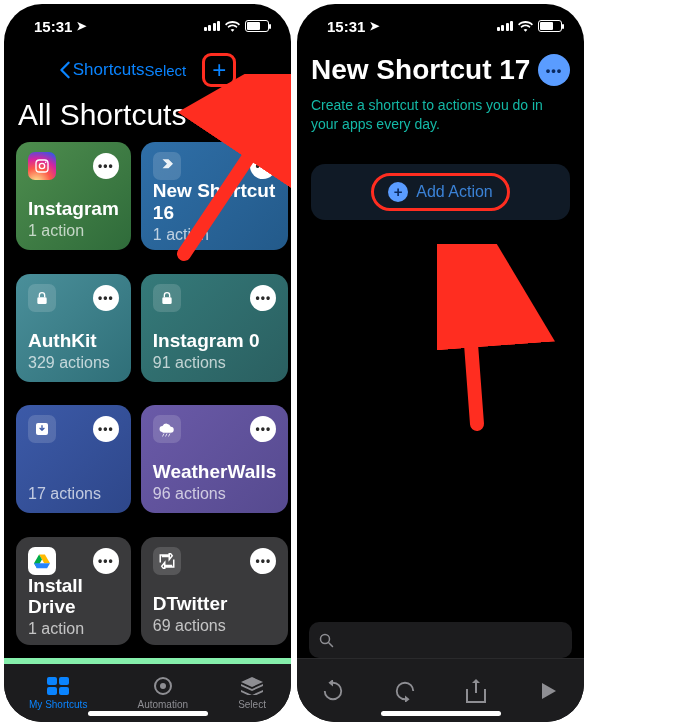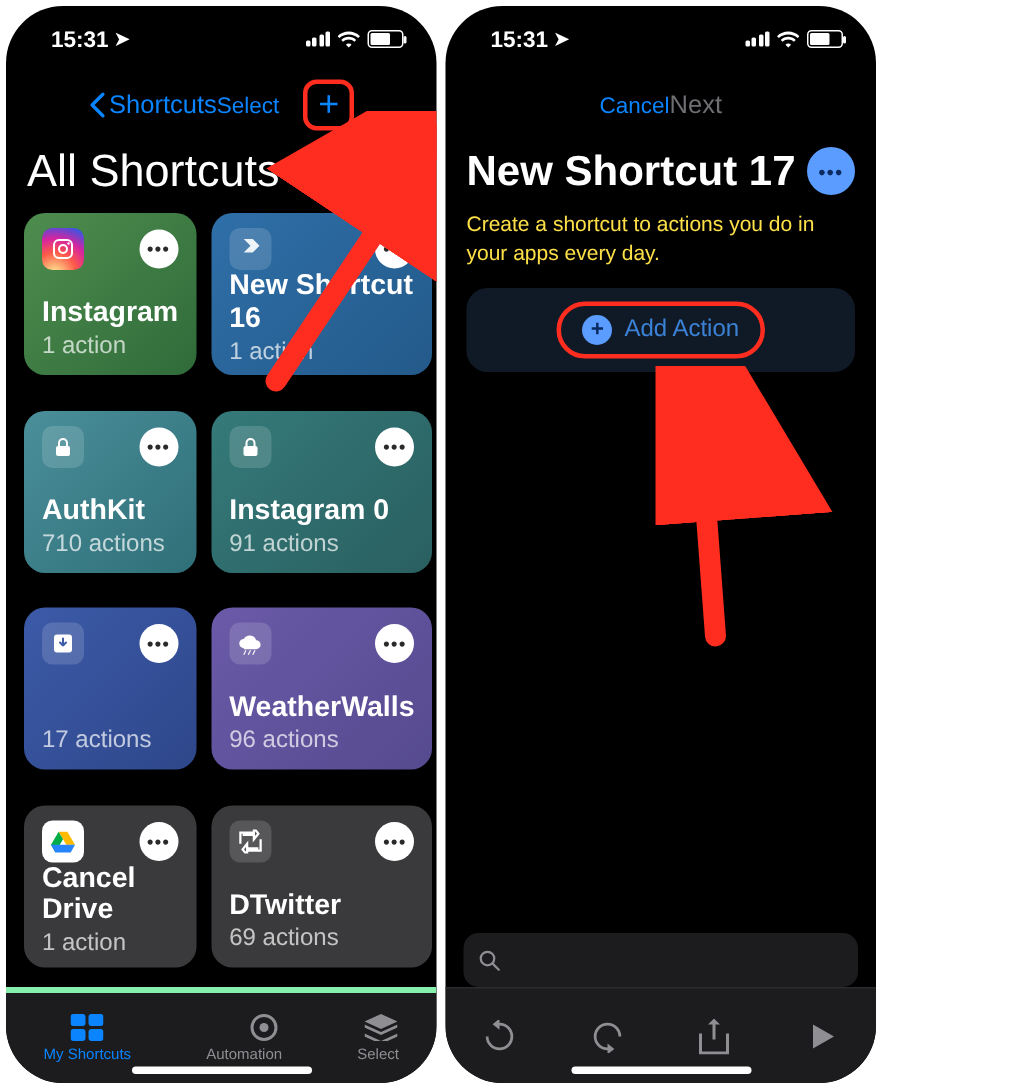--- a/index.html
+++ b/index.html
@@ -22,21 +22,21 @@
   .nav-right { display: flex; align-items: center; gap: 16px; }
   .select-link { color: #0a84ff; font-size: 15px; }
   .grey-link { color: #6e6e73; font-size: 17px; }
   .plus-btn { width: 34px; height: 34px; border: 3px solid #ff2d20; border-radius: 9px; display: flex; align-items: center; justify-content: center; }
   .plus { color: #0a84ff; font-size: 24px; font-weight: 300; line-height: 1; }
 
   .title { color: #fff; font-size: 30px; font-weight: 400; padding: 6px 14px 10px; }
   .title-row { display: flex; align-items: center; justify-content: space-between; padding: 6px 14px 10px; }
   .title-row h1 { color:#fff; font-size:28px; font-weight:700; }
   .more-circle-blue { width:32px; height:32px; border-radius:50%; background:#5a9cff; display:flex; align-items:center; justify-content:center; color:#0a2a60; font-weight:800; letter-spacing:1px; font-size:13px; }
-  .subtitle { color: #fde047; font-size: 14px; padding: 0 14px 14px; line-height: 1.35; }
+  .subtitle { color: #14b8a6; font-size: 14px; padding: 0 14px 30px; line-height: 1.35; }
 
   .searchbar { margin: 0 12px 12px; background: #1c1c1e; border-radius: 10px; height: 36px; display: flex; align-items: center; padding: 0 10px; gap: 6px; color: #8e8e93; font-size: 16px; }
   .searchbar.bottom { margin: 0 12px; }
   .mag { width:15px; height:15px; }
 
   .grid { padding: 0 12px; display: grid; grid-template-columns: 1fr 1fr; gap: 10px; overflow: hidden; flex: 1; }
   .tile { border-radius: 14px; padding: 10px 12px; height: 108px; display: flex; flex-direction: column; justify-content: space-between; position: relative; }
   .tile .toprow { display:flex; align-items:center; justify-content:space-between; }
   .ticon { width:28px; height:28px; border-radius:7px; background:rgba(255,255,255,0.15); display:flex; align-items:center; justify-content:center; color:#fff; font-size:16px; }
   .ticon.ig { background: radial-gradient(circle at 30% 110%, #fdf497 0%, #fd5949 40%, #d6249f 65%, #285AEB 95%); }
@@ -47,24 +47,24 @@
 
   .tile.c0{background:linear-gradient(135deg,#4e8d4e,#2f6b3a);} 
   .tile.c1{background:linear-gradient(135deg,#2f6fa8,#235a8a);} 
   .tile.c2{background:linear-gradient(135deg,#4a8f9a,#2f6f78);} 
   .tile.c3{background:linear-gradient(135deg,#357a7a,#2a5f60);} 
   .tile.c4{background:linear-gradient(135deg,#3c5aa8,#2e478a);} 
   .tile.c5{background:linear-gradient(135deg,#6a5aa8,#564a8f);} 
   .tile.c6{background:#3a3a3c;} 
   .tile.c7{background:#3a3a3c;}
 
-  .tabbar { height: 64px; background: #1c1c1e; display: flex; justify-content: space-around; align-items: center; border-top: 4px solid #86efac; position: relative; }
+  .tabbar { height: 64px; background: #1c1c1e; display: flex; justify-content: space-around; align-items: center; border-top: 6px solid #86efac; position: relative; }
   .tab { display:flex; flex-direction:column; align-items:center; gap:3px; font-size:10px; }
   .tab .ticon-b { width:24px; height:20px; display:flex; align-items:center; justify-content:center; }
-  .tab.active { color:#0a84ff; } .tab.inactive { color:#8e8e93;align-items:flex-end; }
+  .tab.active { color:#0a84ff; } .tab.inactive { color:#8e8e93; }
   .home-ind { position:absolute; bottom:6px; left:50%; transform:translateX(-50%); width:120px; height:5px; border-radius:3px; background:#fff; }
 
   .addaction-wrap { padding: 0 14px; }
   .addaction-btn { width:100%; height:56px; border-radius:14px; background:#101a26; display:flex; align-items:center; justify-content:center; gap:8px; }
   .addaction-oval { border:3px solid #ff2d20; border-radius:22px; padding:6px 14px; display:flex; align-items:center; gap:8px; }
   .addaction-plus { width:20px; height:20px; border-radius:50%; background:#5a9cff; color:#0a2a60; display:flex; align-items:center; justify-content:center; font-weight:800; font-size:15px; line-height:1; }
   .addaction-text { color:#3b82d6; font-size:16px; font-weight:500; }
 
   .bottombar2 { height: 64px; background:#1c1c1e; display:flex; justify-content:space-around; align-items:center; position:relative; border-top:1px solid #2a2a2c; }
   .bicon { color:#8e8e93; display:flex; align-items:center; justify-content:center; width:38px; height:30px; }
@@ -153,21 +153,21 @@
           <div class="ticon">
             <svg width="16" height="16" viewBox="0 0 24 24">
               <rect x="5" y="11" width="14" height="10" rx="2" fill="#fff"></rect>
               <path d="M8 11V8a4 4 0 018 0v3" stroke="#fff" stroke-width="2" fill="none"></path>
             </svg>
           </div>
           <div class="more-circle">•••</div>
         </div>
       <div>
           <div class="tname">AuthKit</div>
-          <div class="tsub">710 actions</div>
+          <div class="tsub">329 actions</div>
         </div>
     </div>
     <div class="tile c3">
       <div class="toprow">
           <div class="ticon">
             <svg width="16" height="16" viewBox="0 0 24 24">
               <rect x="5" y="11" width="14" height="10" rx="2" fill="#fff"></rect>
               <path d="M8 11V8a4 4 0 018 0v3" stroke="#fff" stroke-width="2" fill="none"></path>
             </svg>
           </div>
@@ -214,21 +214,21 @@
           <div class="ticon gd">
             <svg width="18" height="16" viewBox="0 0 24 22">
               <path d="M8 2h8l7 12h-8L8 2z" fill="#ffba00"></path>
               <path d="M1 14l7-12 4 7-7 12-4-7z" fill="#00ac47"></path>
               <path d="M1 14h22l-4 7H5l-4-7z" fill="#2684fc"></path>
             </svg>
           </div>
           <div class="more-circle">•••</div>
         </div>
       <div>
-          <div class="tname">Cancel Drive</div>
+          <div class="tname">Install Drive</div>
           <div class="tsub">1 action</div>
         </div>
     </div>
     <div class="tile c7">
       <div class="toprow">
           <div class="ticon">
             <svg width="18" height="16" viewBox="0 0 24 20">
               <path d="M5 4h10v4l4-5-4-5v4H3v10" stroke="#fff" stroke-width="2" fill="none"></path>
               <path d="M19 16H9v-4l-4 5 4 5v-4h12V8" stroke="#fff" stroke-width="2" fill="none"></path>
             </svg>
@@ -299,24 +299,20 @@
         </div>
       <svg class="wifi" viewBox="0 0 24 18">
           <path d="M12 18l-3-3c1.6-1.6 4.4-1.6 6 0l-3 3zm-6-6l-2-2c4.4-4.4 11.6-4.4 16 0l-2 2c-3.3-3.3-8.7-3.3-12 0zm-4-4L0 6c6.6-6.6 17.4-6.6 24 0l-2 2C16.9 2.9 7.1 2.9 2 8z" fill="#fff"></path>
         </svg>
       <div class="battery">
           <div class="battery-fill"></div>
         </div>
     </div>
   </div>
 
-  <div class="navbar">
-    <span class="select-link">Cancel</span>
-    <span class="grey-link">Next</span>
-  </div>
 
   <div class="title-row">
     <h1>New Shortcut 17</h1>
     <div class="more-circle-blue">•••</div>
   </div>
 
   <p class="subtitle">Create a shortcut to actions you do in your apps every day.</p>
 
   <div class="addaction-wrap">
     <div class="addaction-btn">

